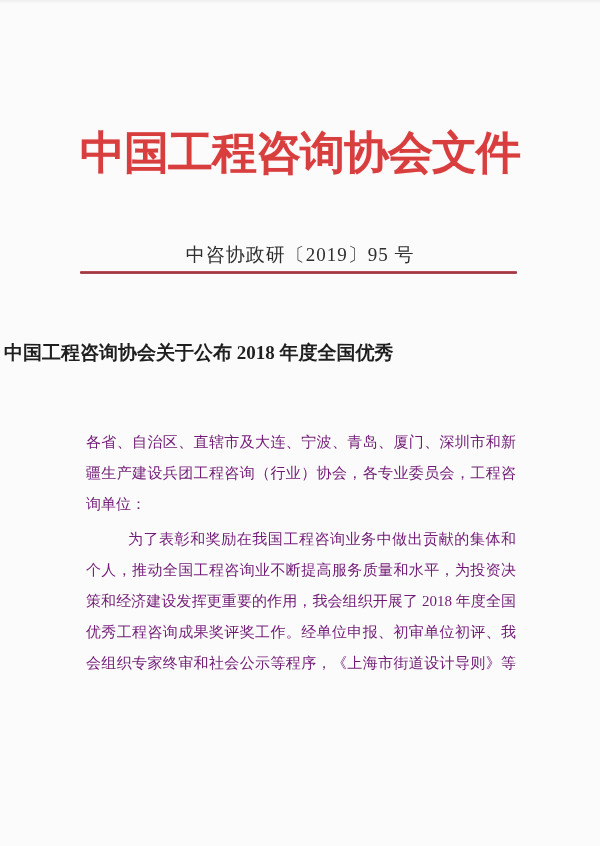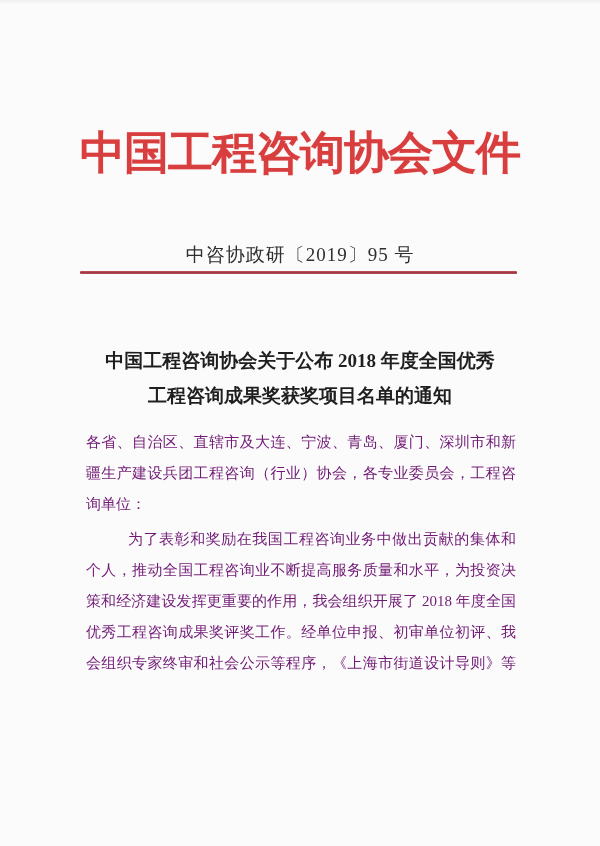--- a/index.html
+++ b/index.html
@@ -51,22 +51,22 @@
     left: 80px;
     width: 437px;
     height: 3px;
     background: linear-gradient(to bottom, #c4565e 0%, #9c3842 55%, #b8505a 100%);
     border-radius: 1px;
   }
   .notice-title {
     position: absolute;
     top: 331px;
     left: 0; right: 0;
-    margin: 12px;
-    text-align: center;
+    margin: 4px;
+    text-align: left;
     font-size: 19px;
     line-height: 35px;
     font-weight: bold;
     color: #1f1f1f;
   }
   .body-text {
     position: absolute;
     top: 427px;
     left: 86px;
     width: 430px;
@@ -100,21 +100,20 @@
   <div class="scan-edge"></div>
 
   <div class="letterhead">中国工程咨询协会文件</div>
 
   <div class="doc-number">中咨协政研〔2019〕95 号</div>
 
   <div class="red-divider"></div>
 
   <h1 class="notice-title">
     <div>中国工程咨询协会关于公布 2018 年度全国优秀</div>
-    <div>工程咨询成果奖获奖项目名单的通知</div>
   </h1>
 
   <div class="body-text">
     <p>各省、自治区、直辖市及大连、宁波、青岛、厦门、深圳市和新疆生产建设兵团工程咨询（行业）协会，各专业委员会，工程咨询单位：</p>
     <p class="indent">为了表彰和奖励在我国工程咨询业务中做出贡献的集体和个人，推动全国工程咨询业不断提高服务质量和水平，为投资决策和经济建设发挥更重要的作用，我会组织开展了 2018 年度全国优秀工程咨询成果奖评奖工作。经单位申报、初审单位初评、我会组织专家终审和社会公示等程序，《上海市街道设计导则》等 542 项成果荣获全国优秀工程咨询成果奖。现予正式公布。具体名单见附件。</p>
   </div>
 
   <div class="page-number">1</div>
 
 </div>

